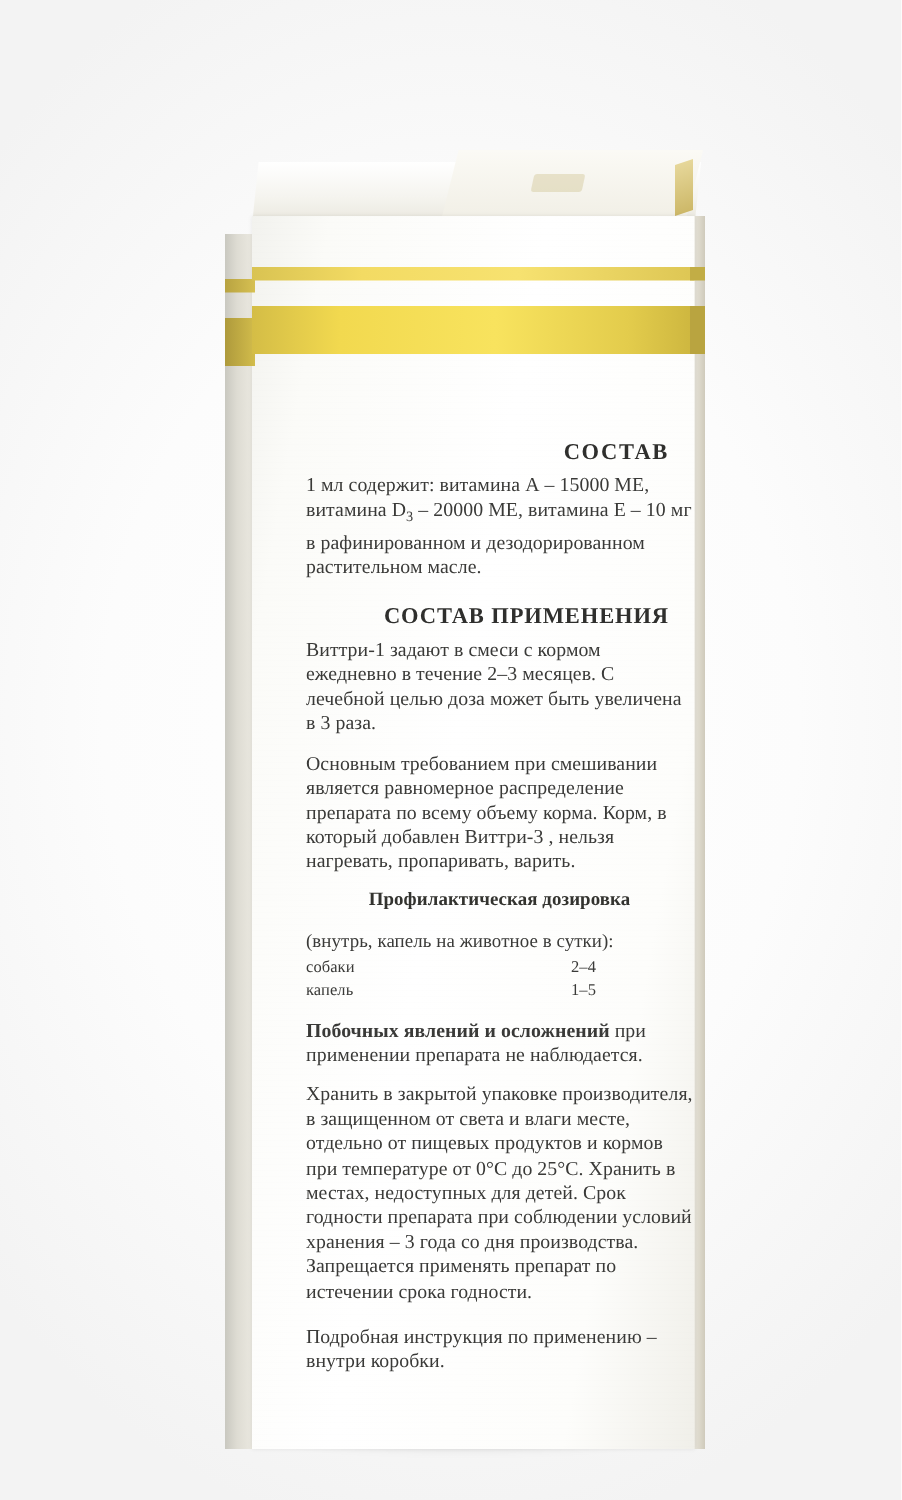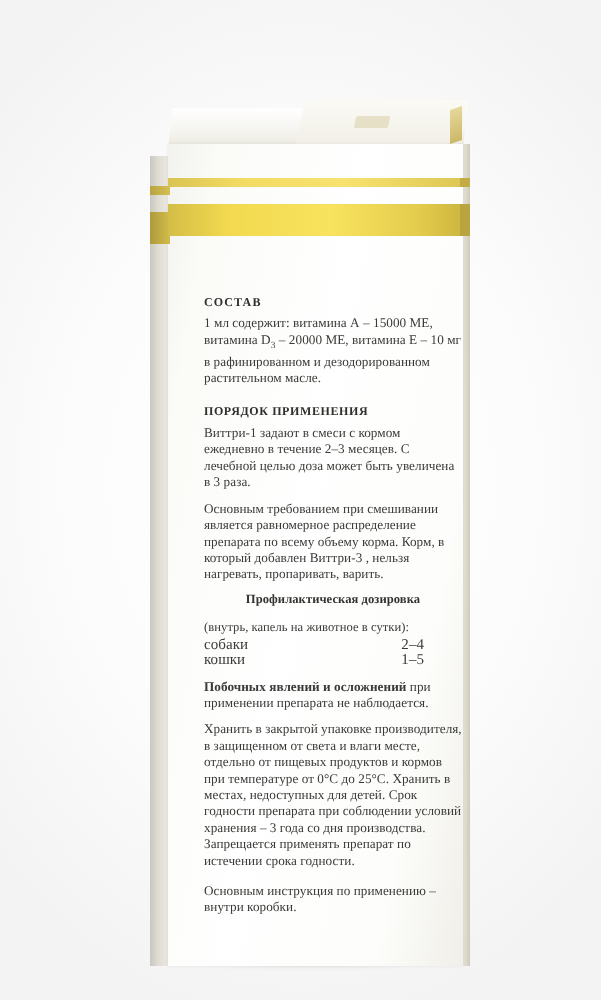--- a/index.html
+++ b/index.html
@@ -175,25 +175,25 @@
     left: 36px;
     top: 150px;
     width: 258px;
     color: #3a3a38;
     font-size: 13.2px;
     line-height: 16.4px;
     letter-spacing: 0.05px;
     text-rendering: geometricPrecision;
   }
   .heading {
-    text-align: left;
+    text-align: right;
     font-weight: bold;
     letter-spacing: 1.1px;
     color: #2f2f2d;
-    font-size: 12px;
+    font-size: 15px;
     margin: 0 16px 5px 0;
   }
   .heading.second {
     margin-top: 16px;
     margin-bottom: 6px;
     letter-spacing: 0.6px;
   }
   .para {
     margin: 0 0 10px 0;
   }
@@ -206,25 +206,25 @@
     color: #33332f;
     font-size: 12.6px;
     margin: 2px 0 12px 0;
   }
   .dose-note {
     margin: 0 0 2px 0;
     font-size: 12.6px;
   }
   .dose-row {
     display: flex;
-    font-size: 15px;
+    font-size: 11px;
     line-height: 15.5px;
   }
   .dose-row .d-name { width: 150px; }
-  .dose-row .d-val  { width: 70px; text-align: right; }
+  .dose-row .d-val  { width: 70px; text-align: center; }
   .bold-lead { font-weight: bold; }
   .sub { font-size: 9.5px; vertical-align: sub; }
 
   
   .tex {
     position: absolute;
     inset: 0;
     pointer-events: none;
     background: repeating-linear-gradient(
       180deg,
@@ -255,45 +255,45 @@
 
     <div class="face-front">
       <div class="tex"></div>
 
       <div class="label-text">
 
         <div class="heading">СОСТАВ</div>
 
         <p class="para"><span>1 мл содержит: витамина А – 15000 МЕ, витамина D<span class="sub">3</span> – 20000 МЕ, витамина Е – 10 мг в рафинированном и дезодорированном растительном масле.</span></p>
 
-        <div class="heading second">ПОРЯДОК ПРИМЕНЕНИЯ</div>
+        <div class="heading second">СОСТАВ ПРИМЕНЕНИЯ</div>
 
         <p class="para">Виттри-1 задают в смеси с кормом ежедневно в течение 2–3 месяцев. С лечебной целью доза может быть увеличена в 3 раза.</p>
 
         <p class="para tight">Основным требованием при смешивании является равномерное распределение препарата по всему объему корма. Корм, в который добавлен Виттри-3 , нельзя нагревать, пропаривать, варить.</p>
 
         <div class="sub-heading">Профилактическая дозировка</div>
 
         <div class="dose-note">(внутрь, капель на животное в сутки):</div>
 
         <div class="dose-row">
           <span class="d-name">собаки</span>
           <span class="d-val">2–4</span>
         </div>
 
         <div class="dose-row">
-          <span class="d-name">кошки</span>
+          <span class="d-name">капель</span>
           <span class="d-val">1–5</span>
         </div>
 
         <p class="para" style="margin-top:10px;"><span class="bold-lead">Побочных явлений и осложнений</span><span> при применении препарата не наблюдается.</span></p>
 
         <p class="para">Хранить в закрытой упаковке производителя, в защищенном от света и влаги месте, отдельно от пищевых продуктов и кормов при температуре от 0°С до 25°С. Хранить в местах, недоступных для детей. Срок годности препарата при соблюдении условий хранения – 3 года со дня производства. Запрещается применять препарат по истечении срока годности.</p>
 
-        <p class="para" style="margin-top:14px;">Основным инструкция по применению – внутри коробки.</p>
+        <p class="para" style="margin-top:14px;">Подробная инструкция по применению – внутри коробки.</p>
       </div>
     </div>
 
     <div class="stripe-left-wrap1"></div>
     <div class="stripe-left-wrap2"></div>
     <div class="stripe-thin"></div>
     <div class="stripe-thick"></div>
     <div class="stripe-right-wrap1"></div>
     <div class="stripe-right-wrap2"></div>
   </div>

